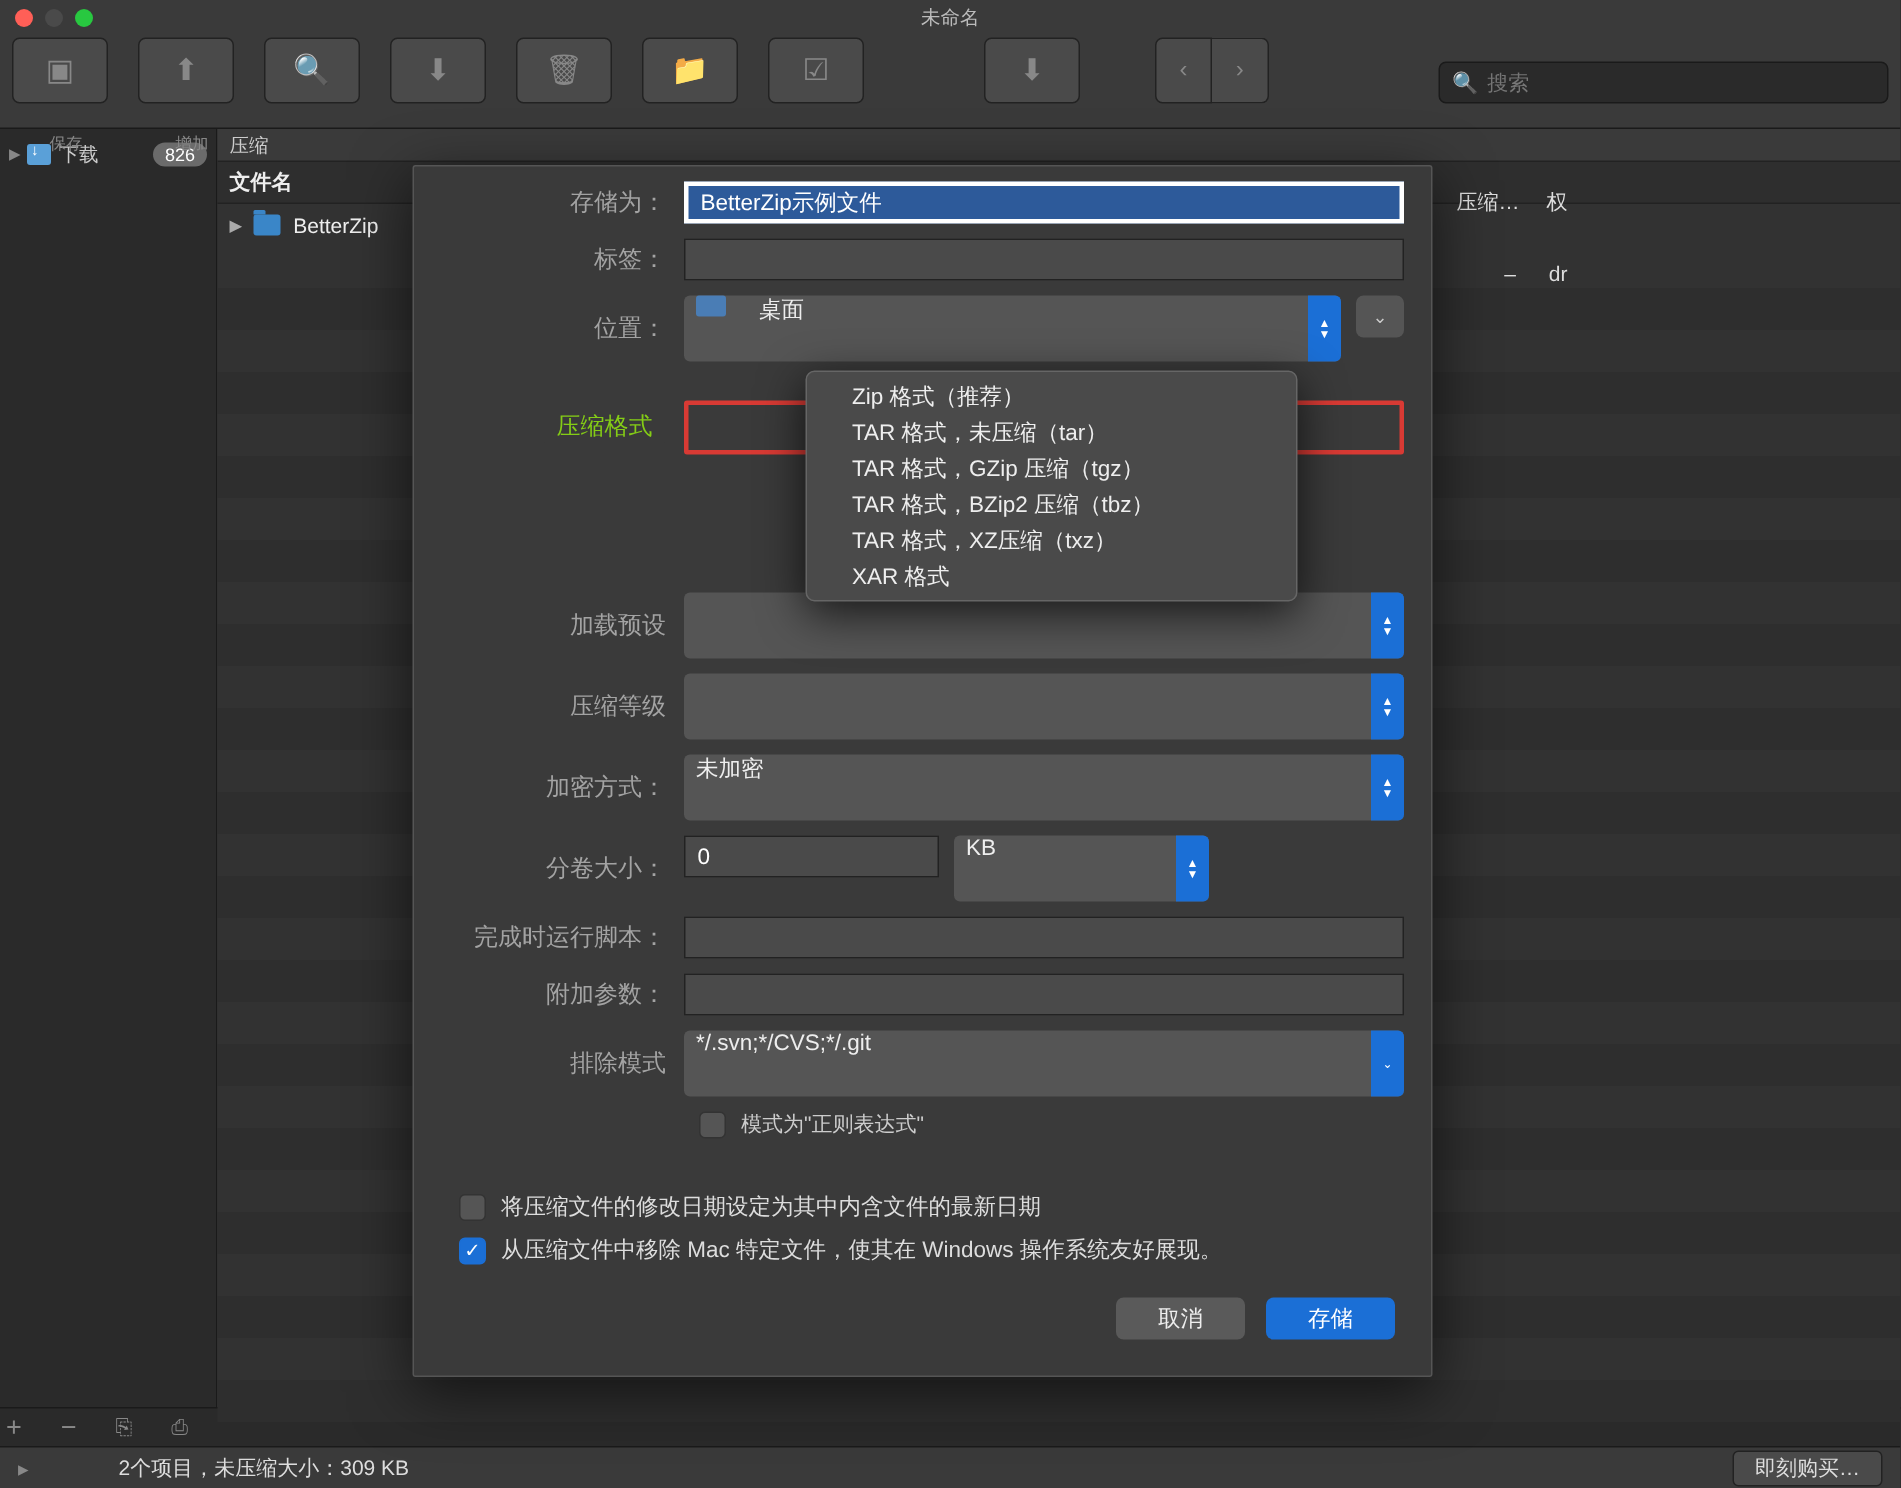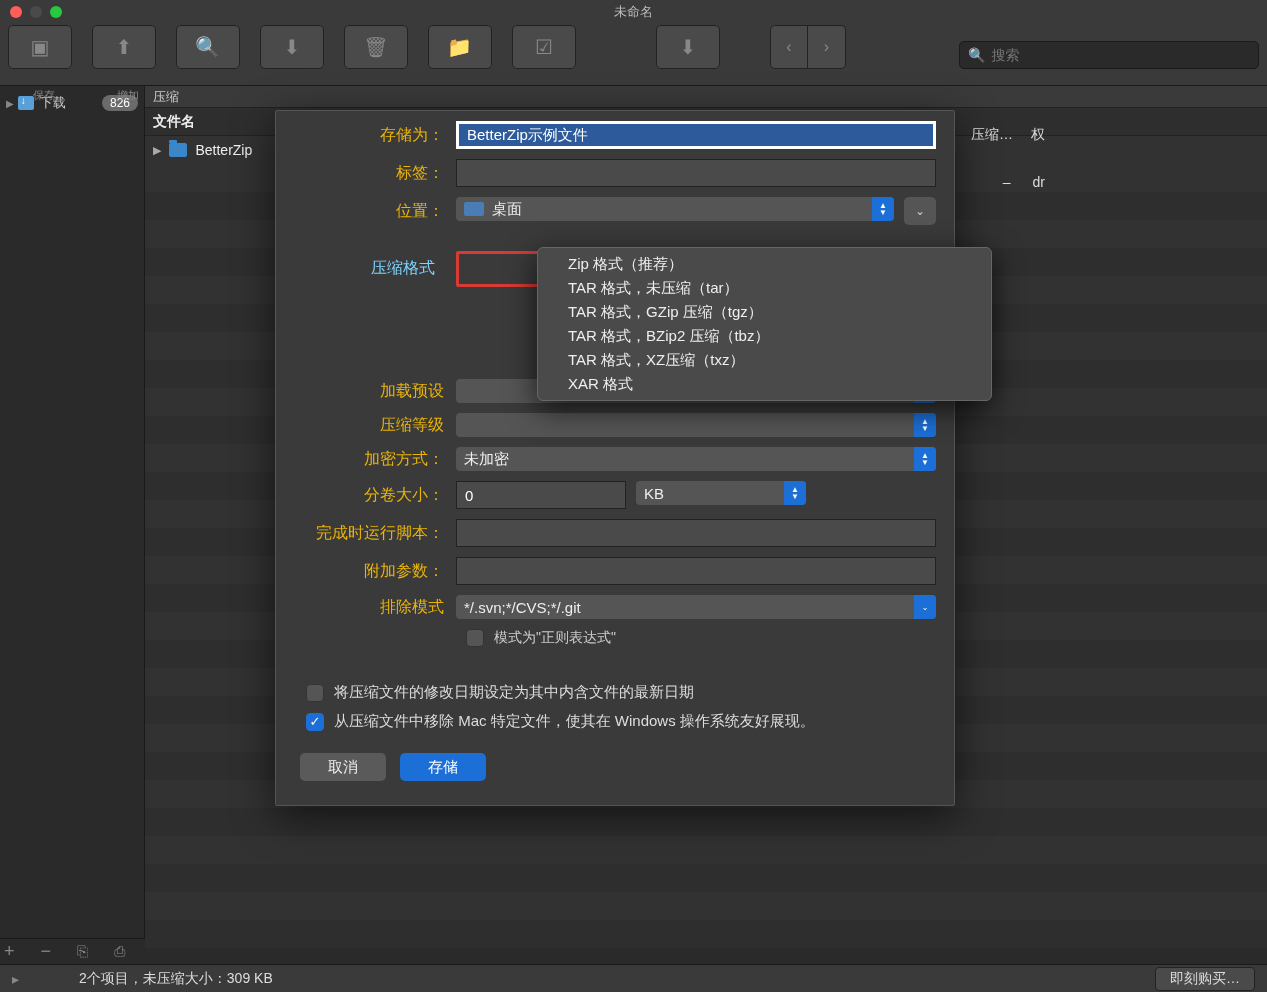--- a/index.html
+++ b/index.html
@@ -59,48 +59,48 @@
 
 .bottombar1 { height: 26px; background: #2a2a2a; border-top: 1px solid #1a1a1a; display: flex; align-items: center; padding: 0 8px; color: #888; font-size: 16px; }
 .bottombar1 span { margin-right: 14px; }
 .bottombar2 { height: 28px; background: #3a3a3a; border-top: 1px solid #1a1a1a; display: flex; align-items: center; padding: 0 12px; color: #ddd; font-size: 14px; }
 .bottombar2 .bleft { margin-left: 60px; }
 .bottombar2 .bright { margin-left: auto; background:#4a4a4a; border:1px solid #222; border-radius:4px; padding: 2px 14px; }
 
 
 .sheet { position: absolute; left: 275px; top: 110px; width: 680px; background: #3a3a3a; border: 1px solid #555; border-radius: 2px; box-shadow: 0 10px 40px rgba(0,0,0,0.6); padding-bottom: 18px; z-index: 50;}
 .sheet-row { display: flex; align-items: center; margin: 10px 18px; }
-.sheet-row label { width: 150px; text-align: right; margin-right: 12px; color: #eab308; font-size: 16px; white-space: nowrap; }
+.sheet-row label { width: 150px; text-align: right; margin-right: 12px; color: #a3a3a3; font-size: 16px; white-space: nowrap; }
 .sheet-row .control { flex: 1; }
 .text-input { background: #4a4a4a; border: 1px solid #222; height: 28px; color: #fff; padding: 0 8px; width: 100%; font-size: 15px; }
 .text-input.highlighted { border: 3px solid #ffffff; background: #2d5a9a; }
 .text-input.highlighted::selection { background:#2d5a9a;}
-.select-ctrl { background: #555; border: none; height: 24px; color: #eee; width: 100%; display: flex; align-items: center; padding: 0 8px; border-radius: 4px; position: relative; font-size: 15px;}
+.select-ctrl { background: #555; border: none; height: 44px; color: #eee; width: 100%; display: flex; padding: 0 8px; border-radius: 4px; position: relative; font-size: 15px; gap: 14px;}
 .select-ctrl .arrows { position: absolute; right: 0; top: 0; bottom: 0; width: 22px; background: #1b6fd6; border-radius: 0 4px 4px 0; display: flex; flex-direction: column; align-items: center; justify-content: center; color: #fff; font-size: 8px; line-height: 7px;}
 .loc-row { display:flex; gap:10px; }
 .loc-select { flex: 1; position: relative; }
 .loc-icon { width: 20px; height: 14px; background: #4a7db5; border-radius:2px; margin-right: 8px; display:inline-block; vertical-align:middle;}
 .expand-btn { width: 32px; height: 28px; background: #555; border-radius: 5px; display: flex; align-items: center; justify-content: center; color: #ccc; font-size: 12px;}
 .number-input { background: #4a4a4a; border: 1px solid #222; height: 28px; color: #fff; padding: 0 8px; width: 170px; font-size: 15px;}
 .unit-select { width: 170px; margin-left: 10px; }
 .check-row { display: flex; align-items: center; margin: 10px 30px; color: #ddd; font-size: 15px;}
 .checkbox { width: 18px; height: 18px; border-radius: 4px; margin-right: 10px; background: #555; border: 1px solid #333; display: flex; align-items: center; justify-content: center; color:#fff; font-size: 13px;}
 .checkbox.checked { background: #1b6fd6; border-color: #1b6fd6; }
-.sheet-buttons { display: flex; justify-content: flex-start; gap: 14px; margin: 22px 24px 6px; }
+.sheet-buttons { display: flex; justify-content: flex-end; gap: 14px; margin: 22px 24px 6px; }
 .btn { height: 28px; border-radius: 5px; padding: 0 28px; font-size: 15px; display: flex; align-items: center; }
 .btn.secondary { background: #5a5a5a; color: #eee; }
 .btn.primary { background: #1b6fd6; color: #fff; }
 .tags-field { background:#4a4a4a; border:1px solid #222; height:28px; flex:1;}
 
 
 .format-box { margin: 2px 18px 2px 180px; border: 3px solid #d83a34; border-radius: 2px; display:flex; position:relative; height: 36px; align-items:center; }
-.format-box label { width: auto; padding: 0 8px; color:#7dd3fc; font-size:16px; background:#3a3a3a;}
-
-
-.dropdown { position: absolute; left: 537px; top: 247px; width: 455px; background: #4a4a4a; border: 1px solid #666; border-radius: 6px; box-shadow: 0 8px 30px rgba(0,0,0,0.7); z-index: 100; padding: 4px 0; }
+.format-box label { width: auto; padding: 0 8px; color:#84cc16; font-size:16px; background:#3a3a3a;}
+
+
+.dropdown { position: absolute; left: 537px; top: 247px; width: 328px; background: #4a4a4a; border: 1px solid #666; border-radius: 6px; box-shadow: 0 8px 30px rgba(0,0,0,0.7); z-index: 100; padding: 4px 0; }
 .dd-item { height: 24px; display: flex; align-items: center; padding: 0 14px 0 30px; color: #eee; font-size: 15px; position: relative; }
 .dd-item.selected { background: #1b6fd6; color: #fff; }
 .dd-item.selected::before { content: "✓"; position: absolute; left: 10px; }
 
 
 .col-right-peek { position:absolute; right: 222px; top:120px; color:#ddd; font-size:14px; text-align:right; width: 80px;}
 .col-right-peek div { height: 28px; line-height:28px;align-items:center;}
 
 .sidebar-bottom-icons { position:absolute; bottom: 30px; left: 4px; display:flex; gap: 12px; color:#888; font-size:18px; align-items:center;}
 .sidebar-bottom-icons span { cursor:default; }

